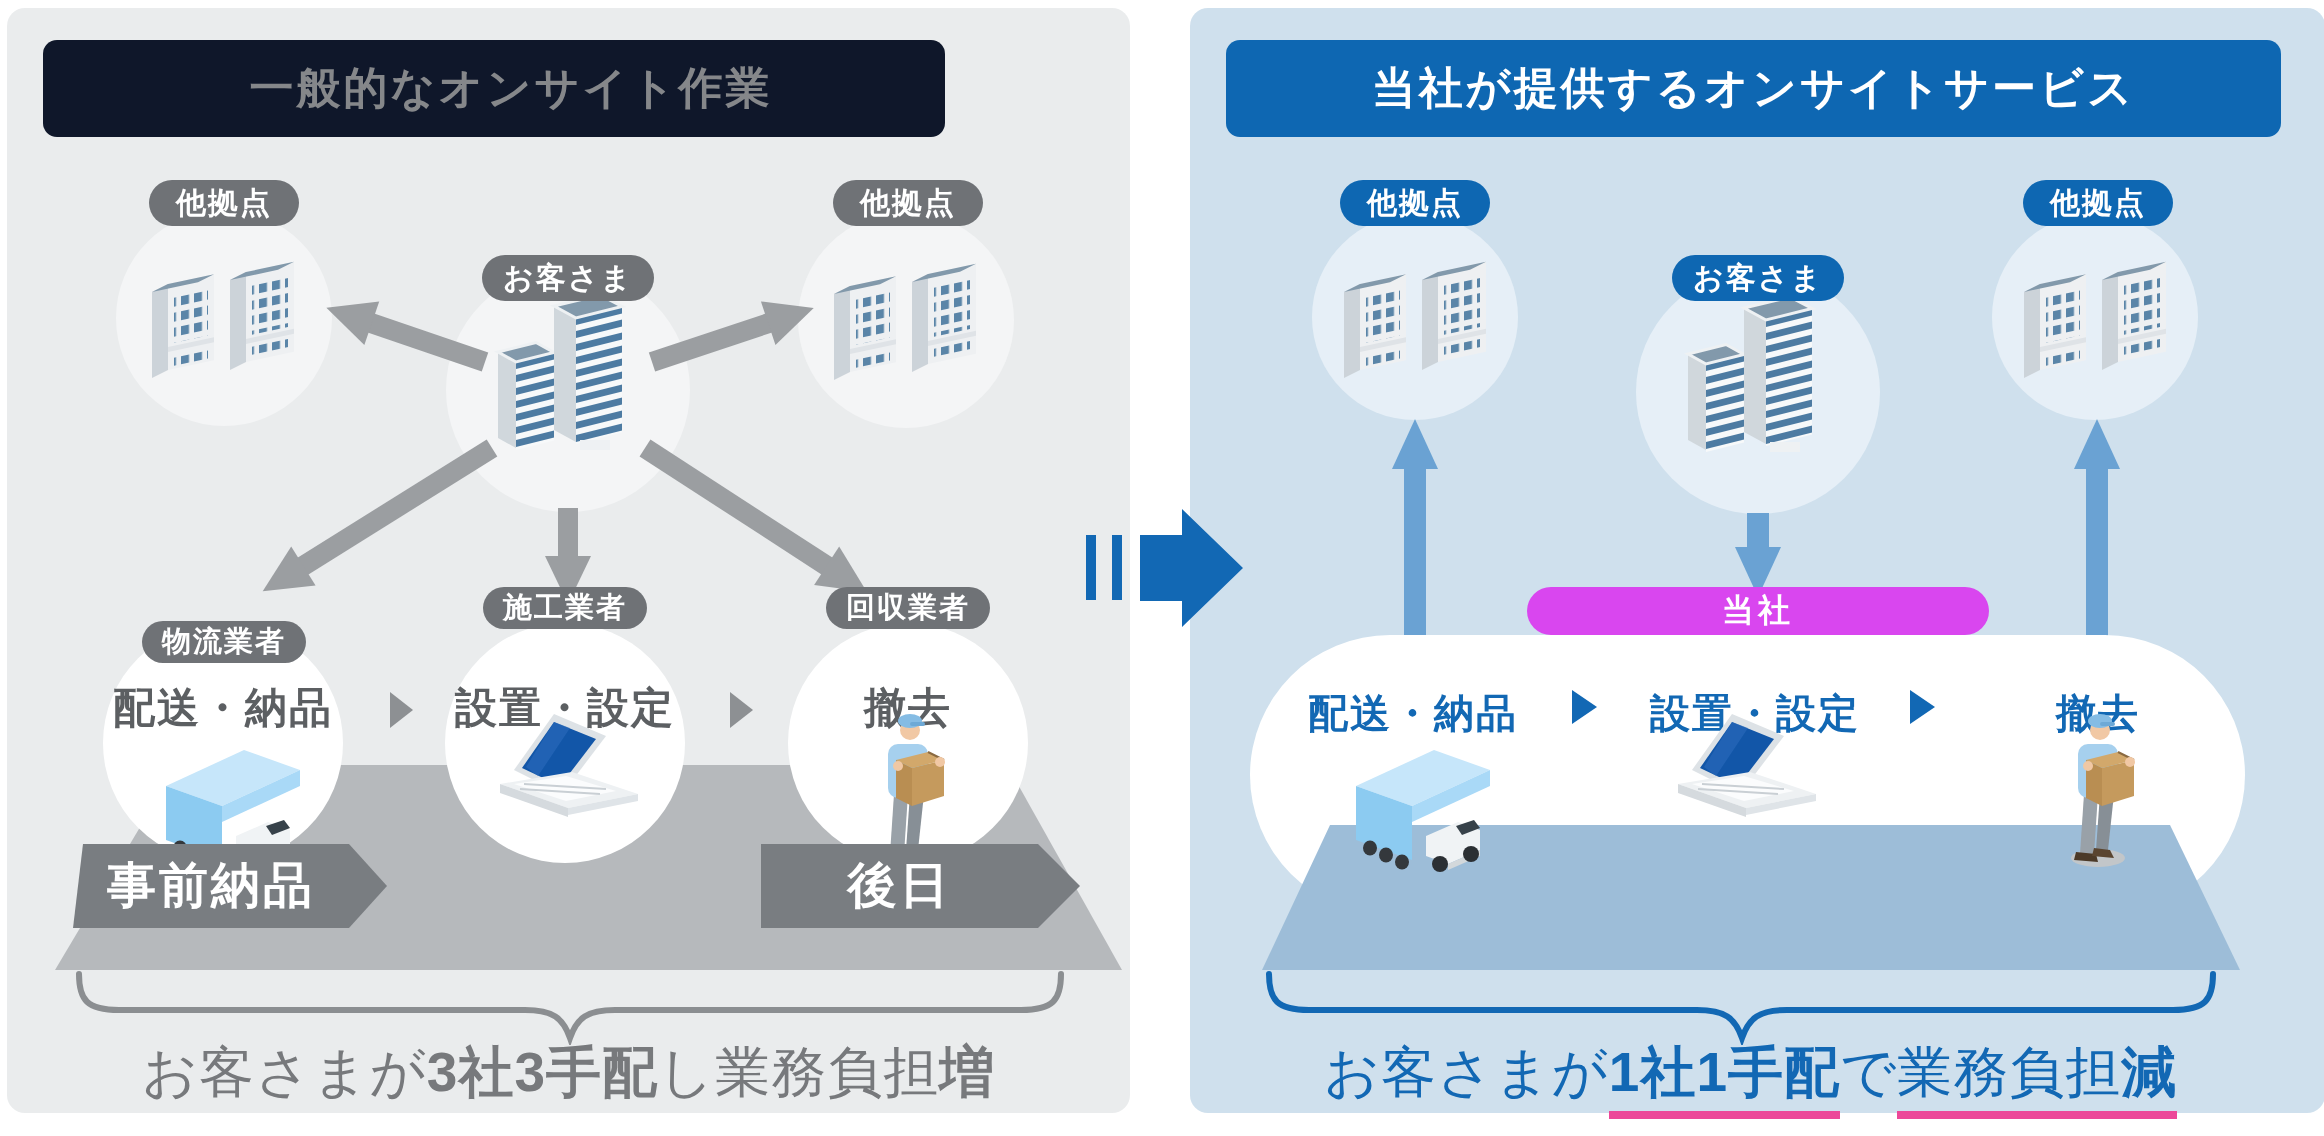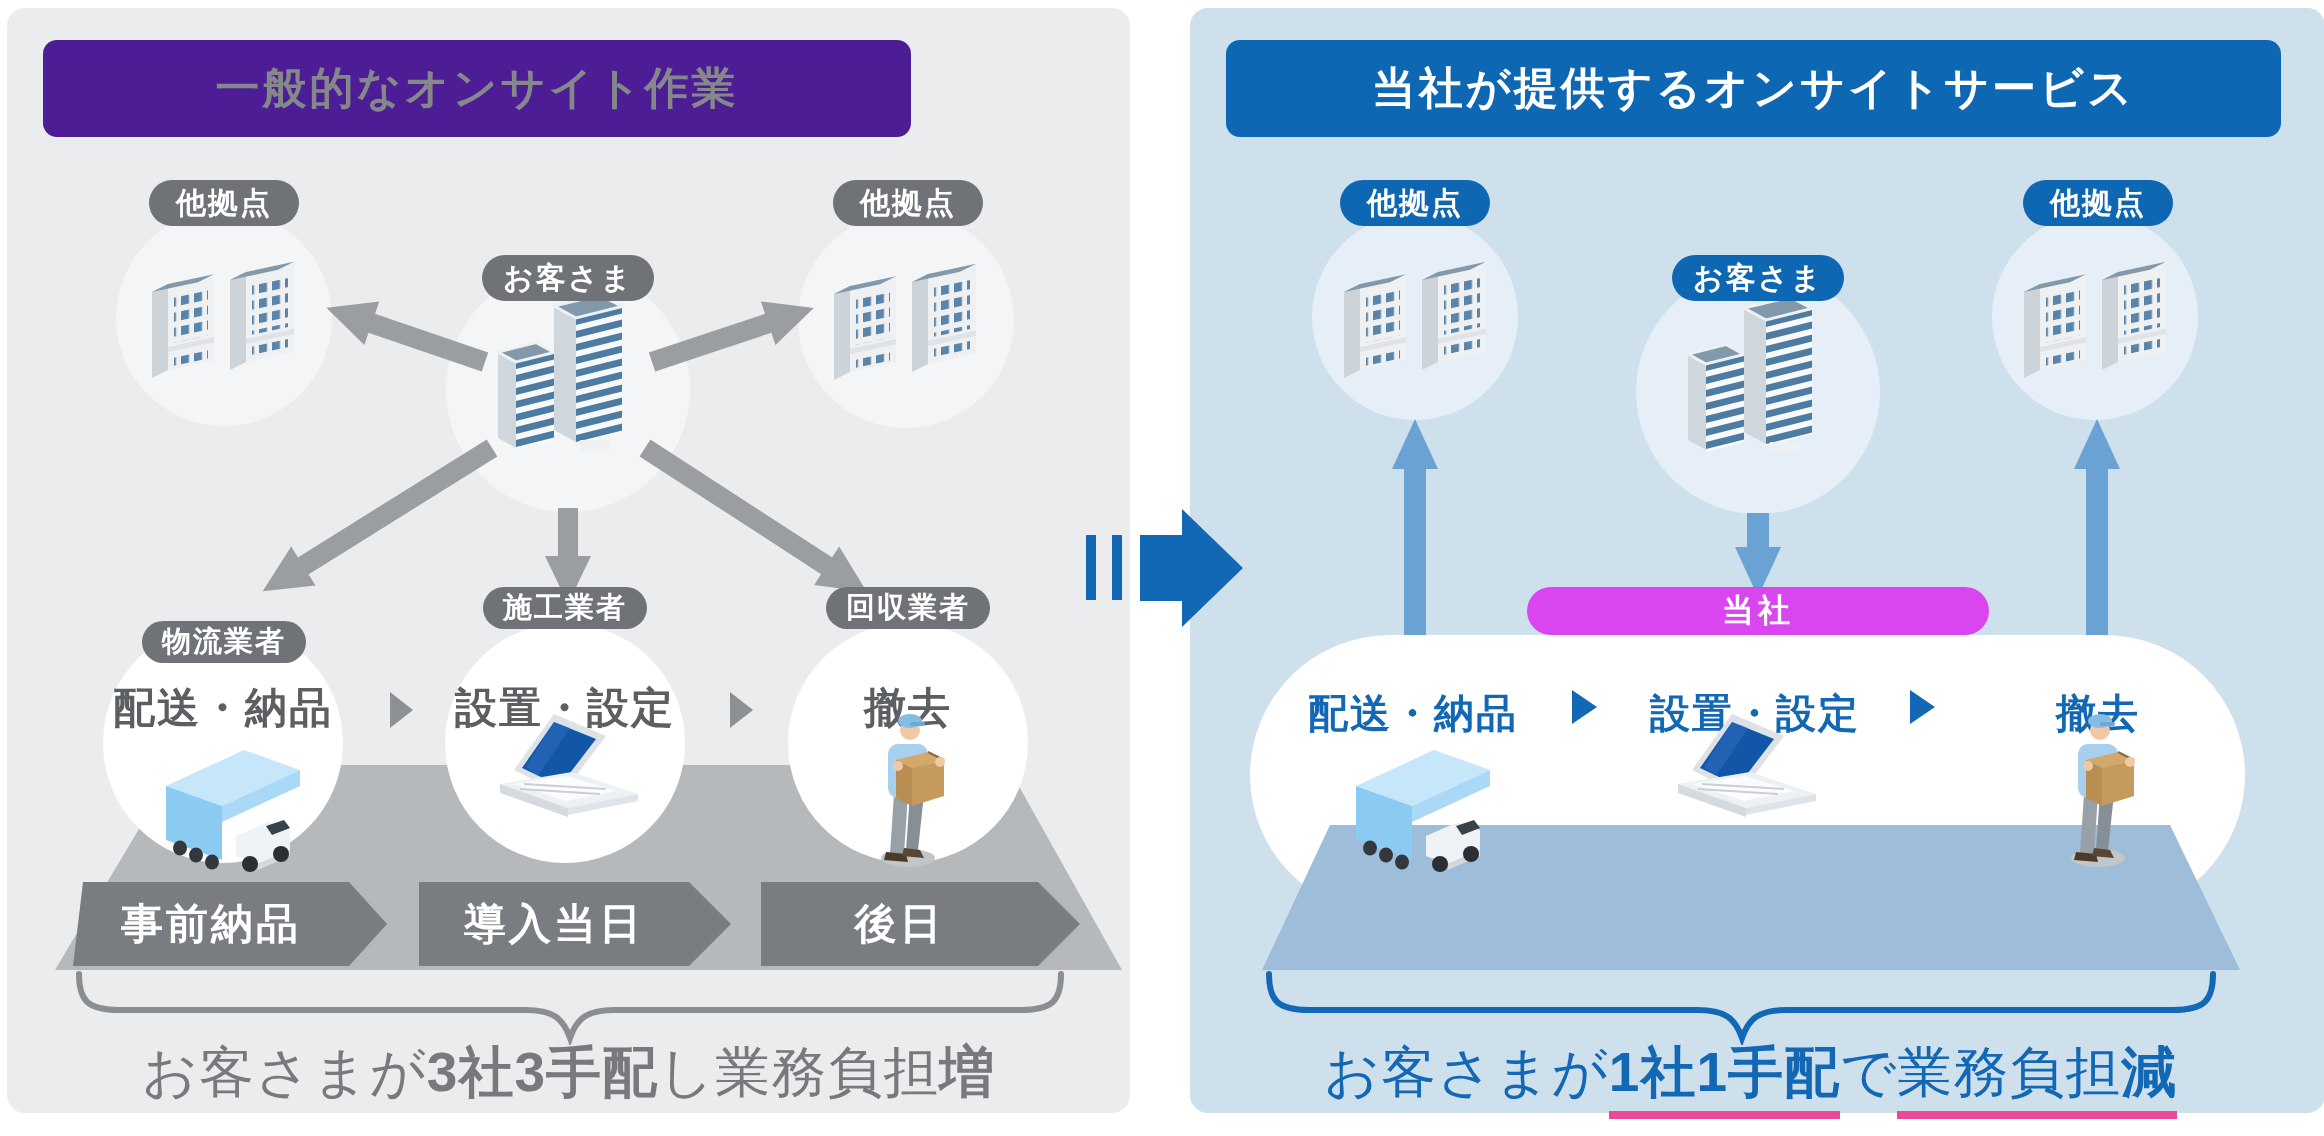--- a/index.html
+++ b/index.html
@@ -4,21 +4,21 @@
 <style>
   html,body{margin:0;padding:0;background:#ffffff;}
   body{font-family:"Liberation Sans","DejaVu Sans",sans-serif;}
   #stage{position:relative;width:2324px;height:1136px;background:#ffffff;overflow:hidden;}
   .abs{position:absolute;}
   .panel{position:absolute;top:8px;height:1105px;border-radius:18px;}
   #left-panel{left:7px;width:1123px;background:#eaeced;}
   #right-panel{left:1190px;width:1127px;background:#cfe0ed;padding-left:8px;}
   .title-box{position:absolute;top:32px;height:97px;border-radius:14px;display:flex;align-items:center;justify-content:center;
              font-size:44px;font-weight:bold;letter-spacing:3px;}
-  #left-title{left:36px;width:868px;background:#4c1d95;color:#85878a;}
+  #left-title{left:36px;width:868px;background:#0f172a;color:#85878a;padding-left:34px;}
   #right-title{left:36px;width:1055px;background:#0e67b2;color:#ffffff;}
   .pill{position:absolute;border-radius:24px;display:flex;align-items:center;justify-content:center;
         color:#ffffff;font-weight:bold;letter-spacing:2px;z-index:6;}
   .pill-gray{background:#6f7276;}
   .pill-blue{background:#0e67b2;}
   .pill-lg{height:46px;font-size:30px;}
   .pill-md{height:42px;font-size:29px;}
   .circle{position:absolute;border-radius:50%;}
   .c-light{background:#f4f5f6;}
   .c-blue{background:#e6eff7;}
@@ -27,22 +27,22 @@
   .task-gray{color:#5c5f62;font-weight:600;font-size:42px;letter-spacing:2px;}
   .task-blue{color:#1268b4;font-weight:bold;font-size:40px;letter-spacing:2px;}
   .tri{position:absolute;z-index:5;}
   .tri-gray{background:#8d9093;clip-path:polygon(0 0,100% 50%,0 100%);}
   .tri-blue{background:#1268b4;clip-path:polygon(0 0,100% 50%,0 100%);}
   .floor{position:absolute;z-index:2;}
   #left-floor{left:48px;top:757px;width:1067px;height:205px;background:#b6b9bc;
               clip-path:polygon(122px 0,952px 0,1067px 205px,0 205px);}
   #right-floor{left:72px;top:817px;width:978px;height:145px;background:#9dbdd8;
                clip-path:polygon(68px 0,908px 0,978px 145px,0 145px);z-index:4;}
-  .chev{position:absolute;top:874px;height:84px;background:#797d81;z-index:5;display:flex;align-items:center;justify-content:center;
-        color:#ffffff;font-weight:bold;font-size:42px;letter-spacing:3px;}
+  .chev{position:absolute;top:836px;height:84px;background:#797d81;z-index:5;display:flex;align-items:center;justify-content:center;
+        color:#ffffff;font-weight:bold;font-size:49px;letter-spacing:3px;}
   #chev-1{left:66px;width:314px;clip-path:polygon(10px 0,276px 0,314px 42px,276px 84px,0 84px);padding-right:38px;box-sizing:border-box;}
   #chev-2{left:412px;width:312px;clip-path:polygon(0 0,270px 0,312px 42px,270px 84px,0 84px);padding-right:42px;box-sizing:border-box;}
   #chev-3{left:754px;width:319px;clip-path:polygon(0 0,277px 0,319px 42px,277px 84px,0 84px);padding-right:42px;box-sizing:border-box;}
   #red-banner{position:absolute;left:72px;top:871px;width:985px;height:86px;background:#ca3a33;z-index:5;
               clip-path:polygon(0 0,958px 0,985px 43px,958px 86px,0 86px);
               display:flex;align-items:center;justify-content:center;color:#fff;font-weight:bold;font-size:46px;letter-spacing:6px;}
   #capsule{position:absolute;left:60px;top:627px;width:995px;height:280px;background:#ffffff;border-radius:140px;z-index:3;}
   #tosha-bar{position:absolute;left:337px;top:579px;width:462px;height:48px;background:#d946ef;border-radius:24px;z-index:6;
              display:flex;align-items:center;justify-content:center;color:#fff;font-weight:bold;font-size:32px;letter-spacing:4px;}
   .summary{position:absolute;top:1028px;width:100%;text-align:center;white-space:nowrap;z-index:7;}
@@ -215,21 +215,20 @@
         <use href="#truck"></use>
       </svg>
     <svg class="icon" style="left:483px;top:706px;" width="150" height="125">
         <use href="#laptop"></use>
       </svg>
     <svg class="icon" style="left:851px;top:698px;" width="100" height="165">
         <use href="#worker"></use>
       </svg>
 
     <div class="chev" id="chev-1">事前納品</div>
-    <div class="chev" id="chev-2">導入当日</div>
     <div class="chev" id="chev-3">後日</div>
 
     <svg class="brace" style="left:68px;top:962px;" width="990" height="75" viewBox="0 0 990 75">
       <path d="M4,4 C4,30 12,40 44,40 L450,40 C478,40 488,48 495,68 C502,48 512,40 540,40 L946,40 C978,40 986,30 986,4" fill="none" stroke="#8b8e91" stroke-width="6" stroke-linecap="round"></path>
     </svg>
 
     <div class="summary" id="left-summary">
       <span>お客さまが</span><span class="seg-b">3社3手配</span><span>し業務負担</span><span class="seg-b">増</span>
     </div>
   </div>

